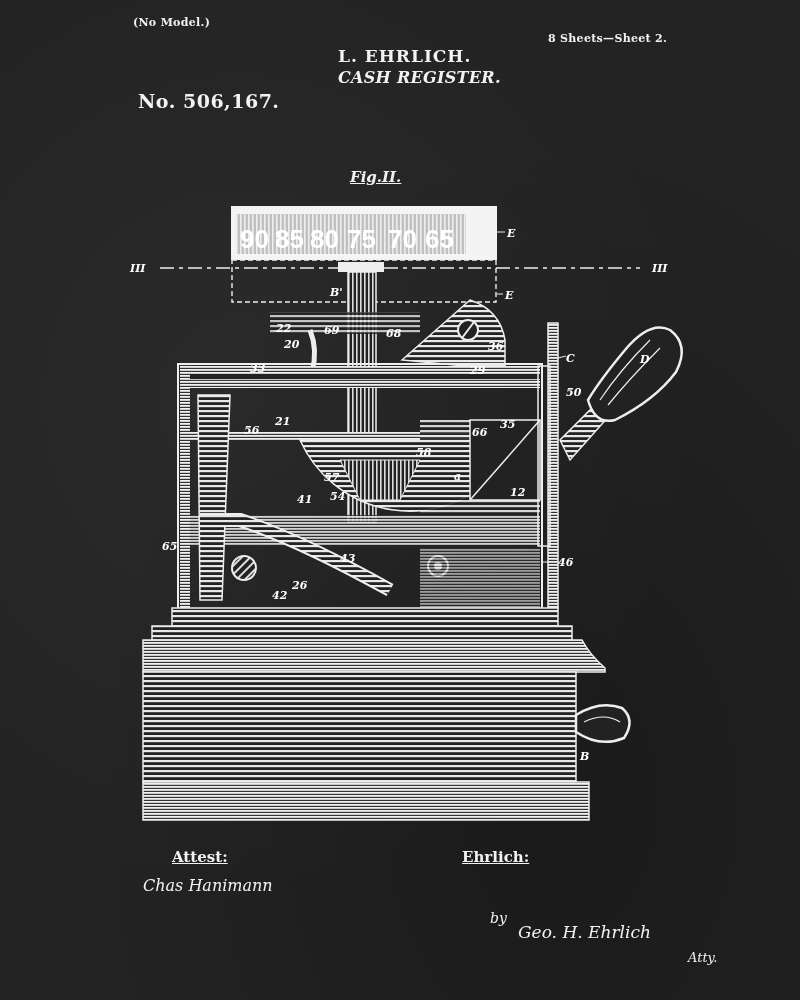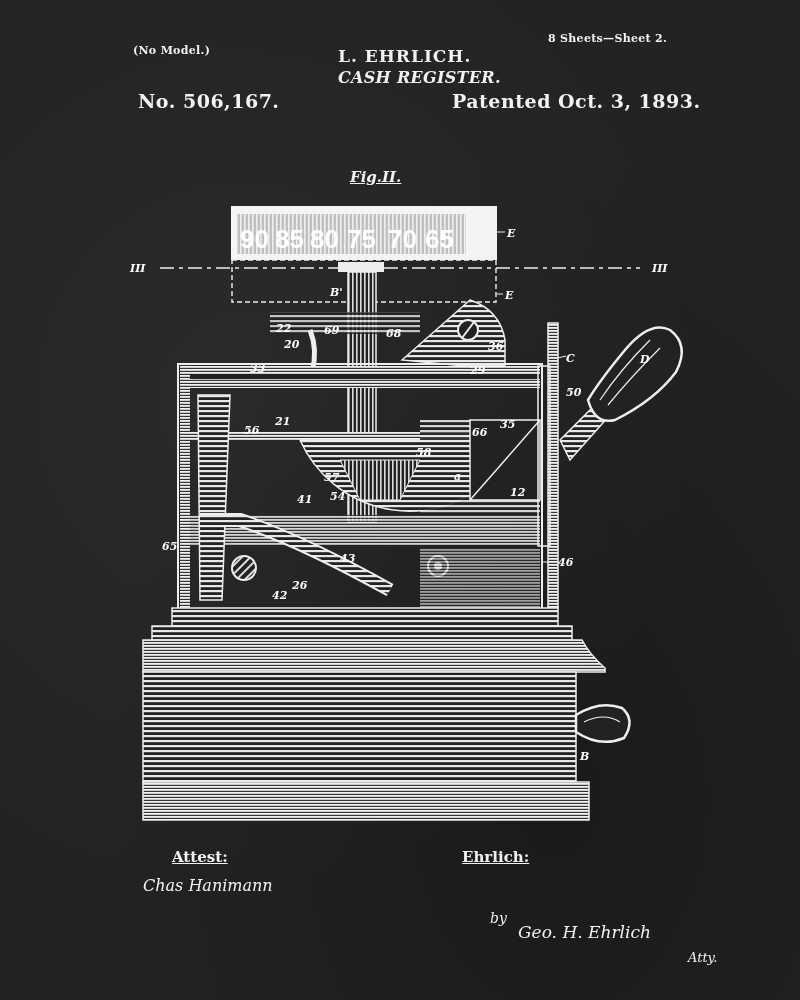--- a/index.html
+++ b/index.html
@@ -36,26 +36,25 @@
   .sig {
     position: absolute; font-family: "DejaVu Serif", serif; font-style: italic;
     font-size: 17px; white-space: nowrap;
   }
 </style>
 </head>
 <body>
 
 <div class="poster">
 
-  <div class="hdr small" style="left:133px; top:44px;">(No Model.)</div>
+  <div class="hdr small" style="left:133px; top:16px;">(No Model.)</div>
   <div class="hdr small" style="left:548px; top:32px;text-align:center;">8 Sheets—Sheet 2.</div>
   <div class="hdr mid" style="left:338px; top:46px;">L. EHRLICH.</div>
   <div class="hdr small" style="left:338px; top:68px; font-size:16px;font-style:italic;">CASH REGISTER.</div>
   <div class="hdr big" style="left:138px; top:90px;">No. 506,167.</div>
-  <div class="hdr big" style="left:452px; top:90px;">Patented Oct. 3, 1893.</div>
 
   <div class="fig-title">Fig.II.</div>
 
   <svg class="drawing" width="800" height="1000" viewBox="0 0 800 1000">
     <defs>
       <pattern id="hlines" width="6" height="5" patternUnits="userSpaceOnUse">
         <rect width="6" height="5" fill="#222"></rect>
         <rect y="0" width="6" height="2.2" fill="#e8e8e8"></rect>
       </pattern>
       <pattern id="hlinesTight" width="6" height="3" patternUnits="userSpaceOnUse">

